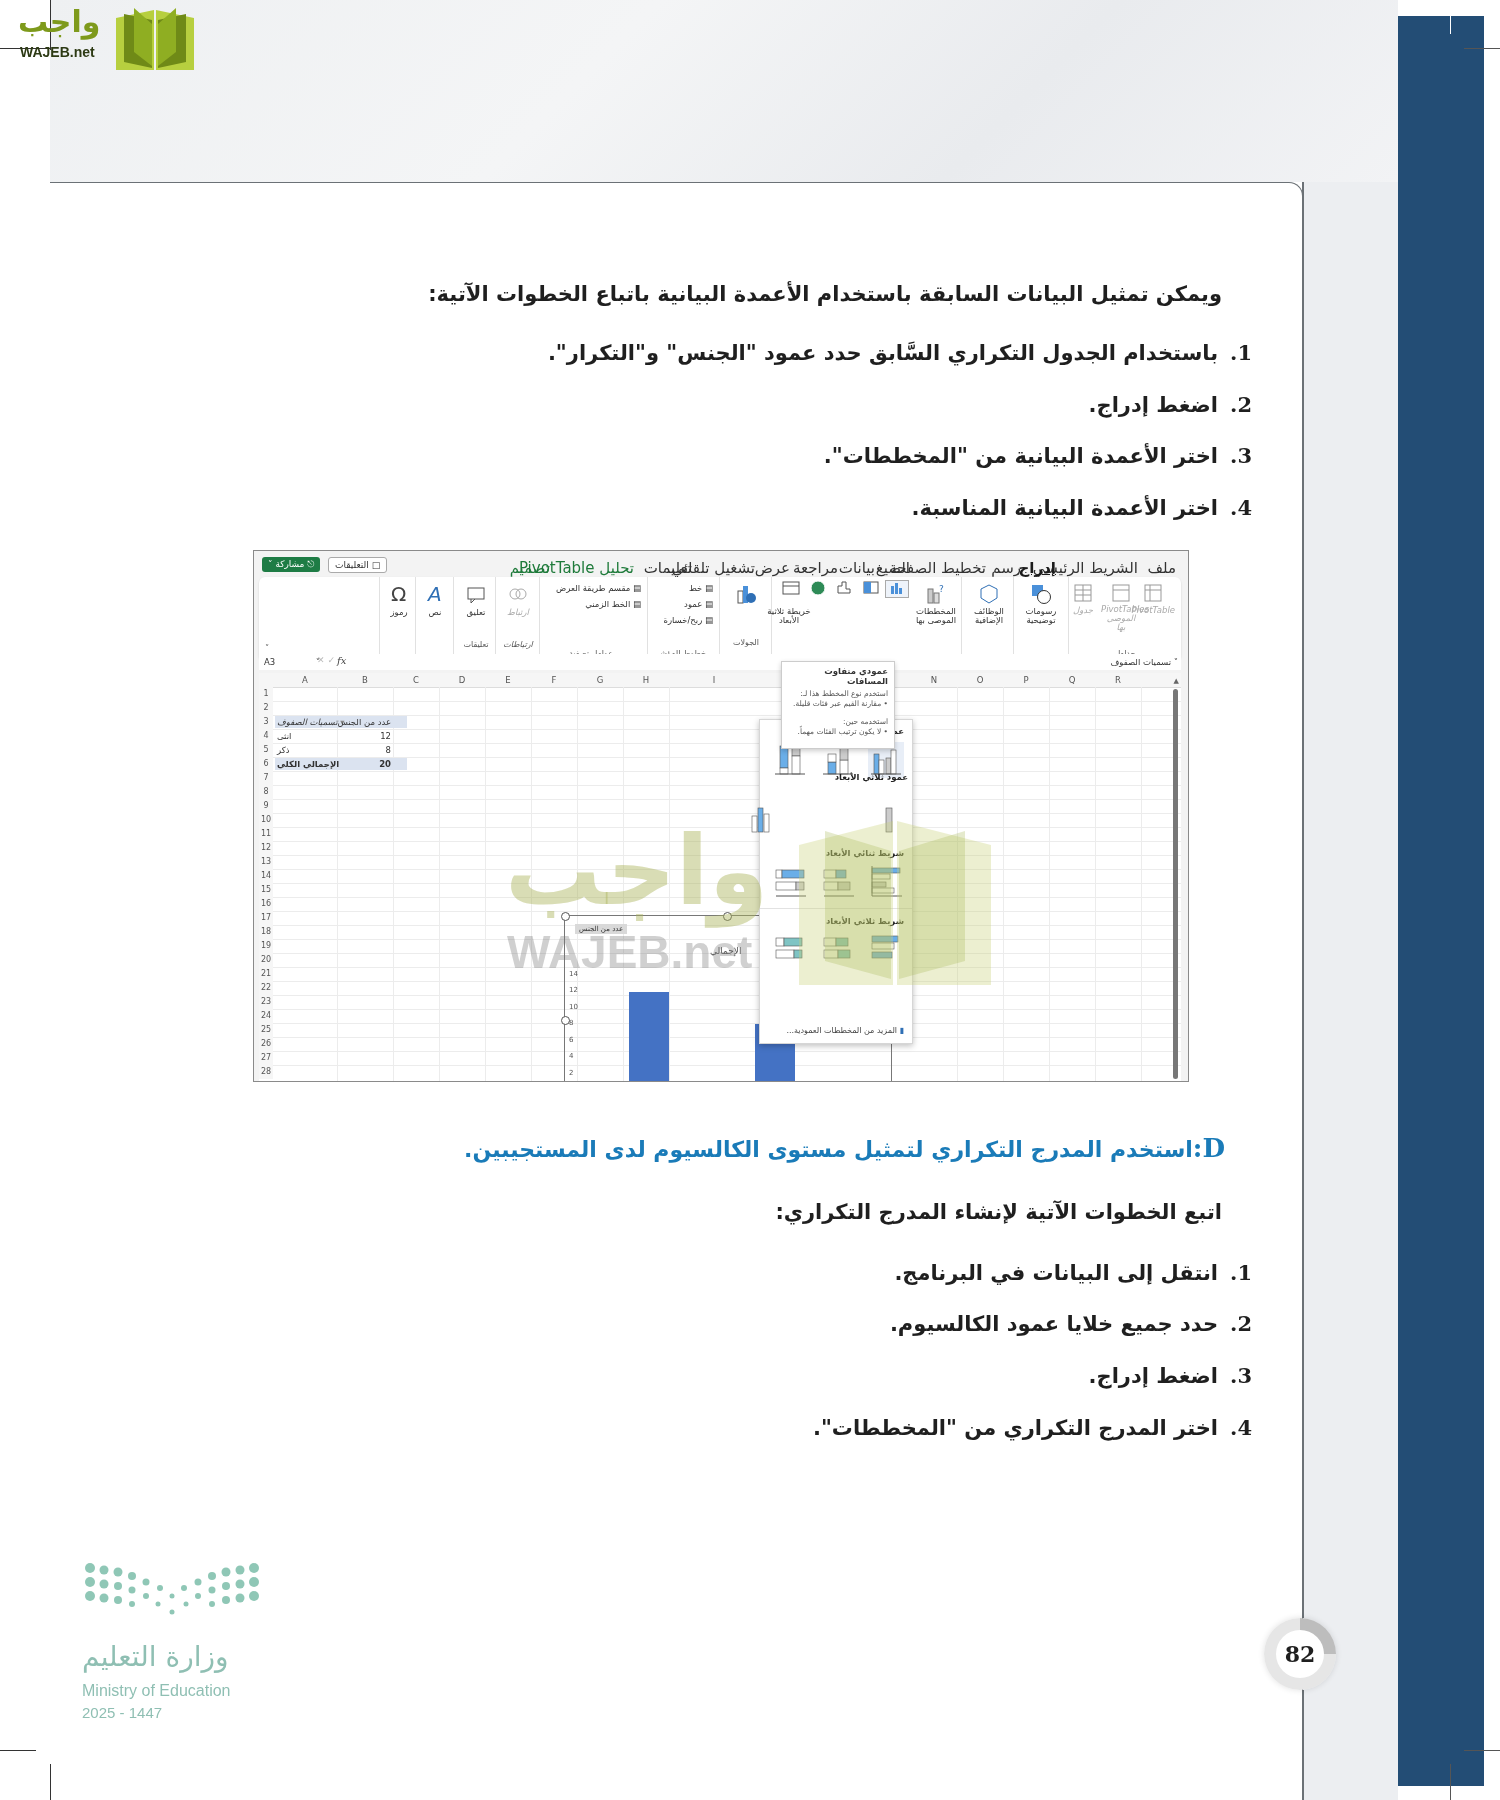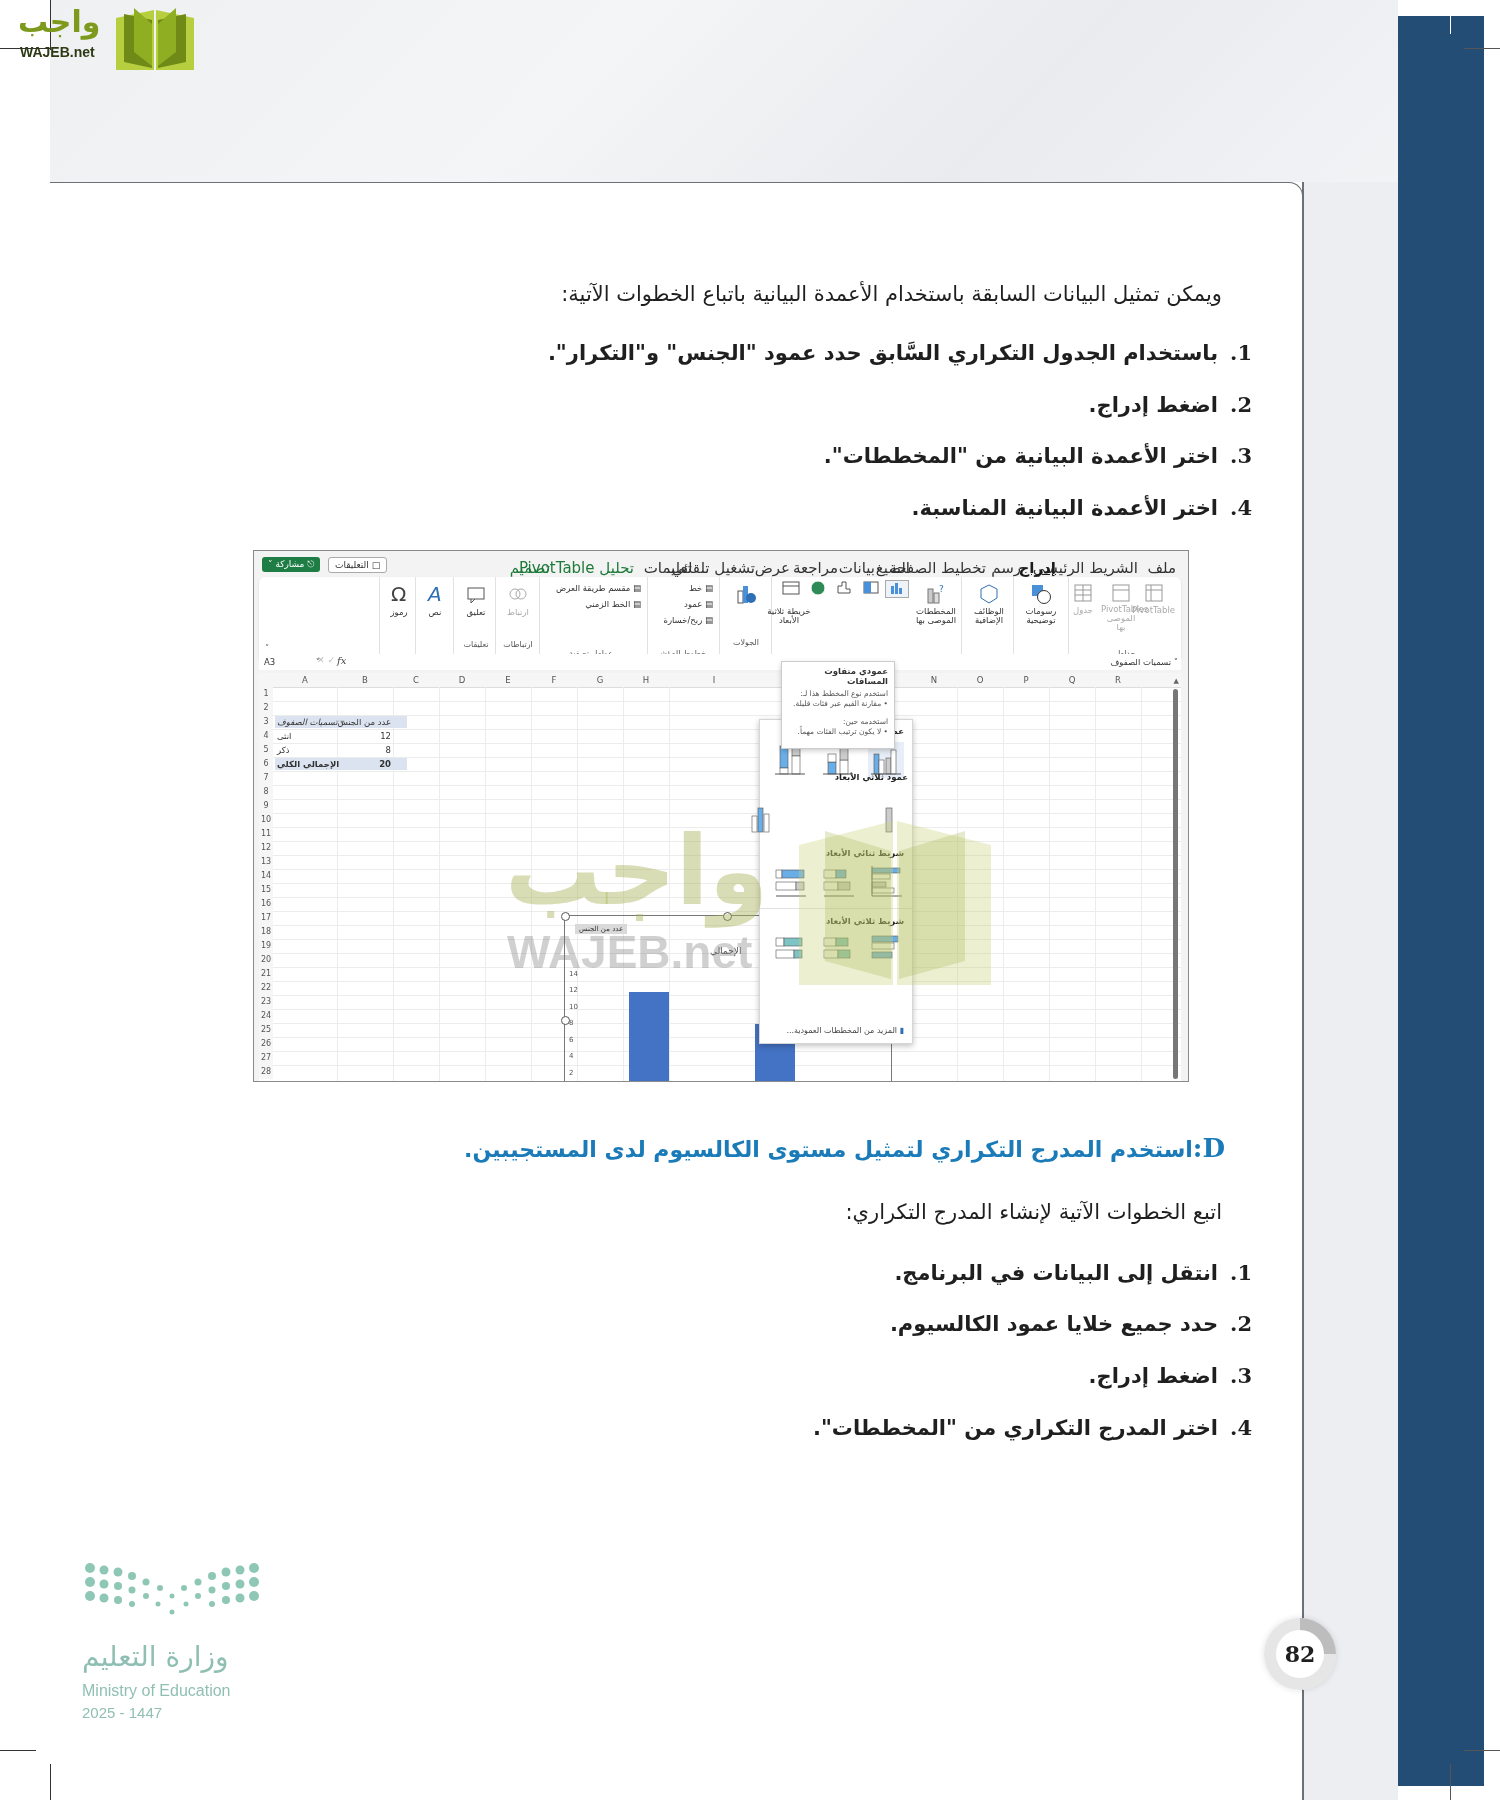--- a/index.html
+++ b/index.html
@@ -6,38 +6,38 @@
   body{width:1500px;height:1800px;position:relative;background:#ffffff;overflow:hidden;font-family:"DejaVu Sans",sans-serif;}
   .topband{position:absolute;left:50px;top:0;width:1348px;height:182px;background:linear-gradient(135deg,#eef0f2 0%,#f4f5f6 40%,#e9ebee 70%,#f2f3f5 100%);}
   .rightgray{position:absolute;left:1302px;top:182px;width:96px;height:1618px;background:#eceef1;}
   .blueband{position:absolute;left:1398px;top:16px;width:86px;height:1770px;background:#234d75;}
   .page{position:absolute;left:50px;top:182px;width:1252px;height:1630px;background:#fff;border-top:1.5px solid #6b7176;border-right:1.5px solid #6b7176;border-top-right-radius:14px;}
   .crop{position:absolute;background:#333;}
   .logo{position:absolute;left:8px;top:4px;width:180px;height:64px;}
   .logo-ar{position:absolute;left:10px;top:0;font-size:30px;font-weight:bold;color:#7e9a1c;font-family:"DejaVu Sans",sans-serif;}
   .logo-en{position:absolute;left:12px;top:40px;font-size:14px;font-weight:bold;color:#2d3a14;font-family:"Liberation Sans",sans-serif;}
   .logo-book{position:absolute;left:106px;top:4px;}
-  .txt{position:absolute;right:278px;direction:rtl;text-align:center;font-family:"DejaVu Sans",sans-serif;font-weight:normal;color:#1f1f1f;font-size:21px;white-space:nowrap;}
+  .txt{position:absolute;right:278px;direction:rtl;text-align:center;font-family:"DejaVu Sans",sans-serif;font-weight:bold;color:#1f1f1f;font-size:21px;white-space:nowrap;}
   .step{position:absolute;right:248px;direction:rtl;font-family:"DejaVu Sans",sans-serif;font-weight:bold;color:#1f1f1f;font-size:21px;white-space:nowrap;}
   .step .num{font-family:"DejaVu Serif",serif;margin-left:12px;}
   .heading-d{position:absolute;right:275px;top:1133px;direction:rtl;color:#1a7bb8;font-size:22px;font-weight:bold;white-space:nowrap;}
   .heading-d .letter{font-family:"DejaVu Serif",serif;font-size:26px;}
   
   .xl{position:absolute;left:253px;top:550px;width:934px;height:530px;border:1px solid #8a8a8a;background:#f3f3f3;overflow:hidden;font-family:"DejaVu Sans",sans-serif;font-size:9px;color:#333;}
   .tabs{position:absolute;left:0;top:0;width:100%;height:24px;direction:rtl;}
   .tab{position:absolute;top:8px;font-size:15px;color:#333;white-space:nowrap;}
   .tab.active{font-weight:bold;text-decoration:underline;color:#1b1b1b;}
   .tab.ctx{color:#1e7a3a;}
   .share-btn{position:absolute;left:8px;top:6px;height:15px;padding:0 6px;background:#1e7c45;color:#fff;border-radius:3px;font-size:9px;line-height:15px;}
   .comments-btn{position:absolute;left:74px;top:6px;height:14px;padding:0 6px;background:#fff;border:1px solid #aaa;border-radius:3px;font-size:9px;line-height:14px;}
   .ribbon{position:absolute;left:5px;top:26px;width:922px;height:84px;background:#fff;border-radius:6px;box-shadow:0 1px 2px rgba(0,0,0,.15);}
   .rgroup{position:absolute;top:0;height:84px;border-left:1px solid #e1e1e1;}
   .glabel{position:absolute;bottom:3px;left:0;right:0;text-align:center;font-size:8px;color:#555;white-space:nowrap;}
   .rbtn{position:absolute;text-align:center;font-size:8.5px;color:#333;white-space:nowrap;}
-  .rbtn.dim{color:#aaa;}
+  .rbtn.dim{color:#aaa;font-style:italic;}
   .ico{display:block;margin:0 auto 2px;}
   .small-row{position:absolute;font-size:8.5px;white-space:nowrap;direction:rtl;}
   .formula{position:absolute;left:5px;top:103px;width:922px;height:16px;background:#fff;}
   .namebox{position:absolute;left:2px;top:2px;width:60px;height:12px;font-size:8.5px;line-height:12px;padding-left:3px;}
   .fx{position:absolute;left:78px;top:1px;font-style:italic;font-family:"DejaVu Serif",serif;font-size:10px;color:#444;}
   .fxmarks{position:absolute;left:58px;top:1px;color:#bbb;font-size:9px;}
   .rowlabels-dd{position:absolute;right:10px;top:106px;font-size:8.5px;direction:rtl;}
   .grid{position:absolute;left:5px;top:122px;width:922px;height:408px;background:#fff;}
   .colh{position:absolute;top:0;height:14px;font-size:8.5px;color:#555;text-align:center;line-height:14px;background:#f6f6f6;border-bottom:1px solid #ddd;}
   .rowh{position:absolute;left:0;width:14px;font-size:8px;color:#555;text-align:center;background:#f6f6f6;}

